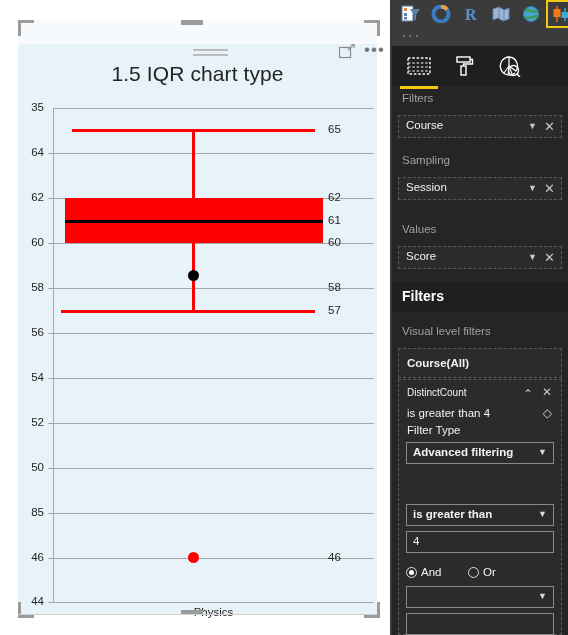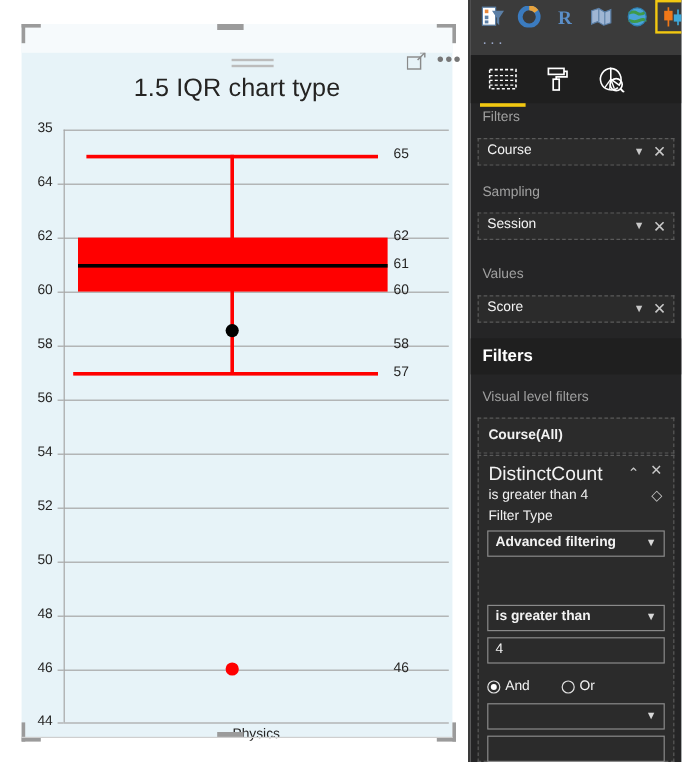--- a/index.html
+++ b/index.html
@@ -153,21 +153,21 @@
 
         <div class="ylabel" style="top:81px">35</div>
         <div class="ylabel" style="top:126px">64</div>
         <div class="ylabel" style="top:171px">62</div>
         <div class="ylabel" style="top:216px">60</div>
         <div class="ylabel" style="top:261px">58</div>
         <div class="ylabel" style="top:306px">56</div>
         <div class="ylabel" style="top:351px">54</div>
         <div class="ylabel" style="top:396px">52</div>
         <div class="ylabel" style="top:441px">50</div>
-        <div class="ylabel" style="top:486px">48</div>
+        <div class="ylabel" style="top:486px">85</div>
         <div class="ylabel" style="top:531px">46</div>
         <div class="ylabel" style="top:575px">44</div>
 
         <div class="yaxis-line"></div>
         <div class="xaxis-line"></div>
 
         <div class="whisker-cap" style="left:54px;top:109px;width:243px;"></div>
 
         <div class="whisker-stem" style="left:174px;top:109px;height:71px;"></div>
 
@@ -309,21 +309,21 @@
     <div class="filters-head" style="top:282px">
       <span>Filters</span>
     </div>
     <div class="sec-label" style="top:325px">Visual level filters</div>
 
     <div class="flt-card" style="top:348px;height:30px;font-weight:bold;">
       <span class="flt-text" style="left:8px;top:8px;">Course(All)</span>
     </div>
 
     <div class="flt-card" style="top:379px;height:256px;">
-      <span class="flt-text" style="left:8px;top:7px;font-size:16px;text-align:right;">DistinctCount</span>
+      <span class="flt-text" style="left:8px;top:7px;font-size:10px;text-align:right;">DistinctCount</span>
       <span class="flt-icon" style="right:28px;top:7px;">⌃</span>
       <span class="flt-icon" style="right:9px;top:5px;">✕</span>
 
       <span class="flt-text" style="left:8px;top:27px;">is greater than 4</span>
       <span class="flt-icon" style="right:9px;top:26px;">◇</span>
 
       <span class="flt-text" style="left:8px;top:44px;">Filter Type</span>
     </div>
 
     <div class="dd" style="top:442px;">

